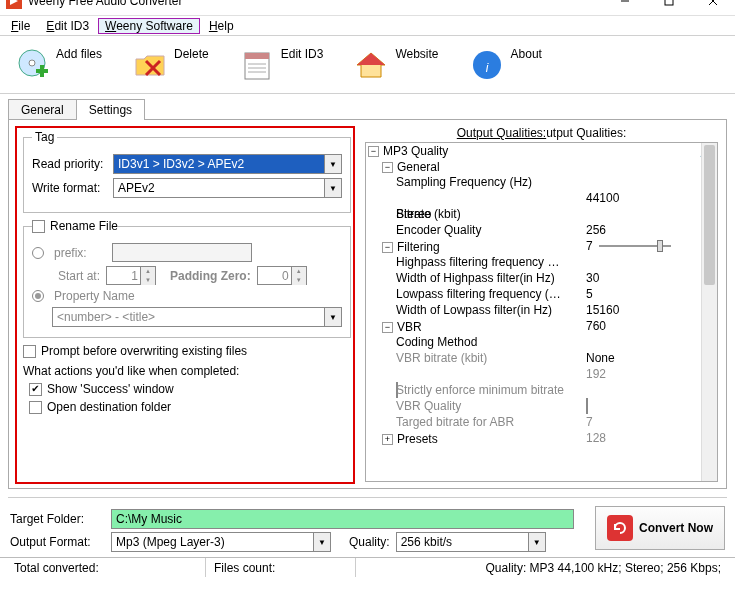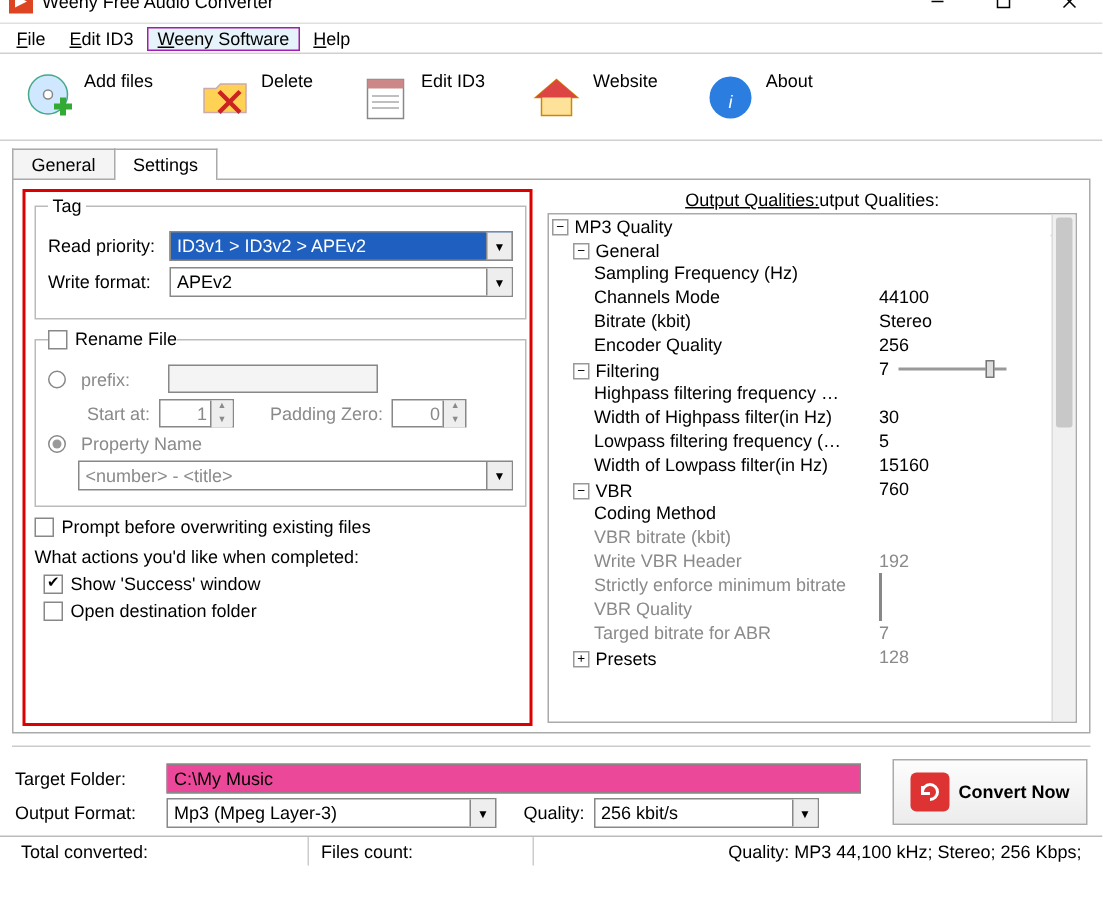--- a/index.html
+++ b/index.html
@@ -50,21 +50,21 @@
 .kv .v { flex:1;margin-top:16px; }
 .pin { position:absolute; right:4px; top:2px; font-size:11px; color:#666;}
 .slider { width:72px; height:14px; position:relative; }
 .slider .track{position:absolute; left:0; right:0; top:6px; height:2px; background:#999;}
 .slider .thumb{position:absolute; right:8px; top:1px; width:6px; height:12px; background:#ddd; border:1px solid #777;}
 .minibox { width:13px;height:13px;border:1px solid #888;background:#fff;}
 .sep { height:1px; background:#ccc; margin: 4px 8px; }
 .bottom { padding: 4px 10px 2px 10px; }
 .brow { display:flex; align-items:center; gap:6px; margin:3px 0;}
 .brow .blbl { width:95px;}
-.brow .field { flex:1; height:20px; border:1px solid #888; background:#ec4899; padding:0 4px; display:flex; align-items:center;}
+.brow .field { flex:1; height:20px; border:1px solid #888; background:#86efac; padding:0 4px; display:flex; align-items:center;}
 .convertbtn { width:130px; height:44px; border:1px solid #aaa; background:linear-gradient(#fdfdfd,#ececec); display:flex; align-items:center; justify-content:center; gap:6px; font-weight:bold;}
 .cicon{width:26px;height:26px;background:#d33;border-radius:4px;display:flex;align-items:center;justify-content:center;}
 .statusbar { height:20px; border-top:1px solid #bbb; display:flex; align-items:center; font-size:11px; padding:0 6px;}
 .statusbar .cell { padding: 0 8px; border-right:1px solid #ccc; height:100%; display:flex; align-items:center;}
 .statusbar .cell:first-child{width:200px;}
 .statusbar .cell:nth-child(2){width:150px;}
 .statusbar .qcell { margin-left:auto; }
 .scroll-v { position:absolute; right:0; top:0; bottom:0; width:16px; background:#f0f0f0; border-left:1px solid #ddd;}
 .scroll-v .sthumb{position:absolute; left:2px; right:2px; top:2px; height:140px; background:#c8c8c8; border-radius:2px;}
 </style>
@@ -198,21 +198,21 @@
       </div>
       <div class="row disabled" style="padding-left:26px;">
         <span>Start at:</span>
         <div class="numinput">
           <span>1</span>
           <div class="spin">
               <div>▲</div>
               <div>▼</div>
             </div>
         </div>
-        <span style="margin-left:18px;">Padding Zero:</span>
+        <span style="margin-left:8px;font-weight:bold;">Padding Zero:</span>
         <div class="numinput">
           <span>0</span>
           <div class="spin">
               <div>▲</div>
               <div>▼</div>
             </div>
         </div>
       </div>
       <div class="row disabled">
         <span class="radio">
@@ -253,21 +253,20 @@
         </div>
       <div class="trow" style="padding-left:16px;">
           <span class="exp">−</span>
           <span>General</span>
         </div>
       <div class="kv">
           <span class="k">Sampling Frequency (Hz)</span>
           <span class="v">44100</span>
         </div>
       <div class="kv">
-          <span class="k">Channels Mode</span>
           <span class="v">Stereo</span>
         </div>
       <div class="kv">
           <span class="k">Bitrate (kbit)</span>
           <span class="v">256</span>
         </div>
       <div class="kv">
           <span class="k">Encoder Quality</span>
           <span class="v" style="display:flex;align-items:center;gap:6px;">
             <span>7</span>
@@ -296,27 +295,27 @@
       <div class="kv">
           <span class="k">Width of Lowpass filter(in Hz)</span>
           <span class="v">760</span>
         </div>
       <div class="trow" style="padding-left:16px;">
           <span class="exp">−</span>
           <span>VBR</span>
         </div>
       <div class="kv">
           <span class="k">Coding Method</span>
+          <span class="v">None</span>
         </div>
       <div class="kv disabled">
           <span class="k">VBR bitrate (kbit)</span>
           <span class="v">192</span>
         </div>
       <div class="kv disabled">
-          <span class="k">Write VBR Header</span>
           <span class="v"><span class="minibox"></span></span>
         </div>
       <div class="kv disabled">
           <span class="k">Strictly enforce minimum bitrate</span>
           <span class="v"><span class="minibox"></span></span>
         </div>
       <div class="kv disabled">
           <span class="k">VBR Quality</span>
           <span class="v">7</span>
         </div>

